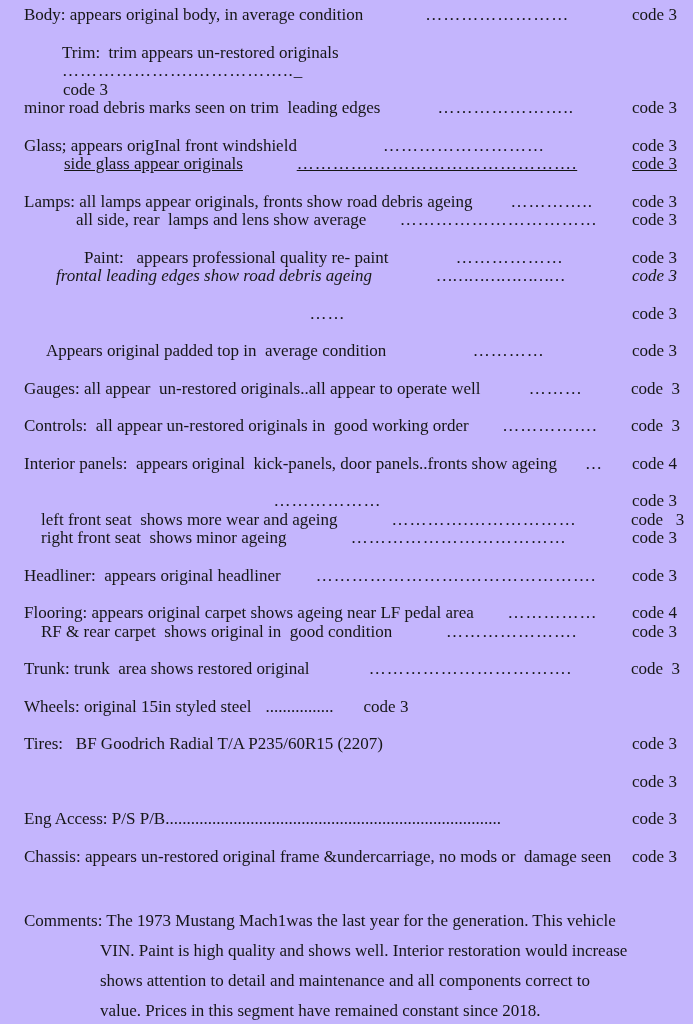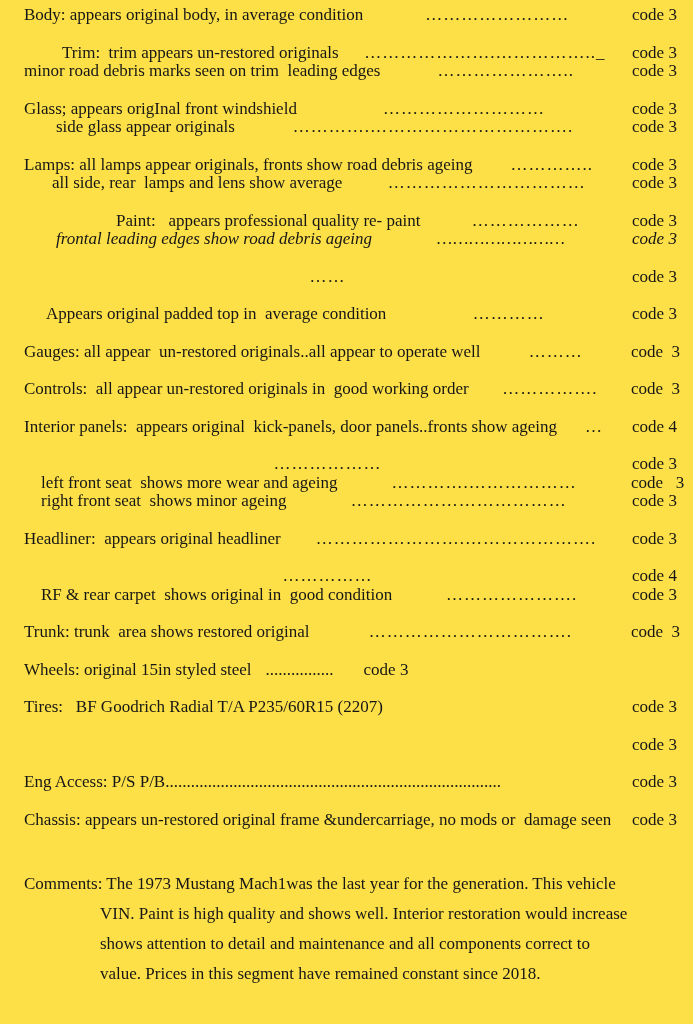--- a/index.html
+++ b/index.html
@@ -1,19 +1,19 @@
 <!DOCTYPE html>
 <html><head>
 <meta charset="utf-8">
 <style>
   html,body{margin:0;padding:0;background:#ffffff;}
   .page{
     position:relative;
     width:693px;height:1024px;
-    background:#fde047;
+    background:#c4b5fd;
     color:#161616;
     font-family:"Liberation Serif","DejaVu Serif",serif;
     font-size:17px;
     overflow:hidden;
     box-sizing:border-box;
     padding:6px 15px 0 24px;
   }
   .group{margin-bottom:19px;}
   .row{
     display:flex;
@@ -29,24 +29,24 @@
     white-space:pre;
     letter-spacing:1px;
   }
   .code{
     flex:none;
     width:47px;
     text-align:center;
     white-space:pre;
   }
   
-  .ind-trim{margin-left:38px;}
-  .ind-side{margin-left:32px;}
-  .ind-lamps{margin-left:28px;}
-  .ind-paint{margin-left:92px;gap:44px;}
+  .ind-trim{margin-left:38px;flex-direction:column;}
+  .ind-side{margin-left:40px;text-decoration:underline;}
+  .ind-lamps{margin-left:52px;}
+  .ind-paint{margin-left:60px;gap:44px;}
   .ind-frontal{margin-left:32px;font-style:italic;}
   .ind-dash{margin-left:22px;}
   .ind-seat{margin-left:17px;}
   
   .row-inline .dots{flex:none;margin-left:14px;letter-spacing:0;}
   .row-inline .code{width:auto;margin-left:30px;}
   .comments{margin-top:40px;}
   .c-line{
     line-height:30px;
     white-space:pre;
@@ -177,20 +177,21 @@
   <div class="group">
     <div class="row">
       <span class="t">Headliner:  appears original headliner</span>
       <span class="dots">…………………….………………….</span>
       <span class="code">code 3</span>
     </div>
   </div>
 
   <div class="group">
     <div class="row">
+      <span class="t">Flooring: appears original carpet shows ageing near LF pedal area</span>
       <span class="dots">……………</span>
       <span class="code">code 4</span>
     </div>
     <div class="row ind-seat">
       <span class="t">RF &amp; rear carpet  shows original in  good condition</span>
       <span class="dots">………………….</span>
       <span class="code">code 3</span>
     </div>
   </div>
 

